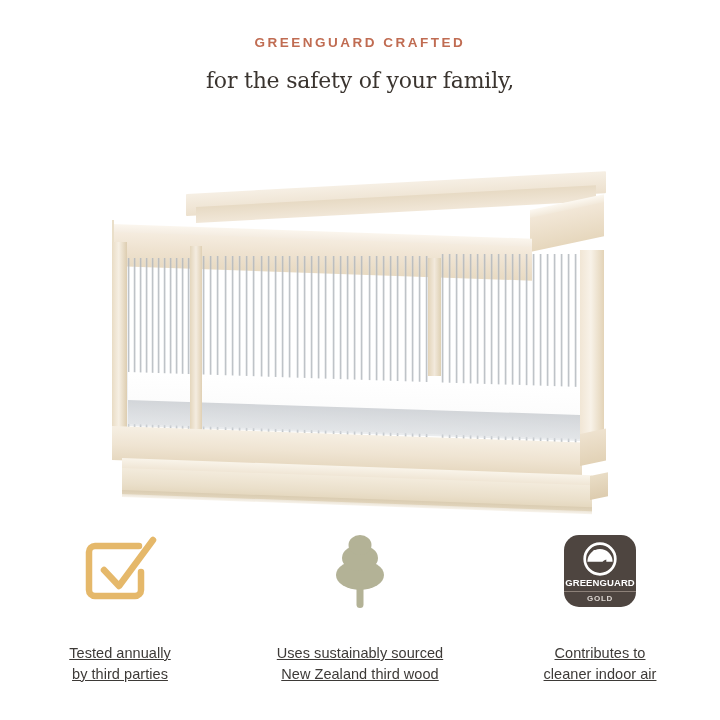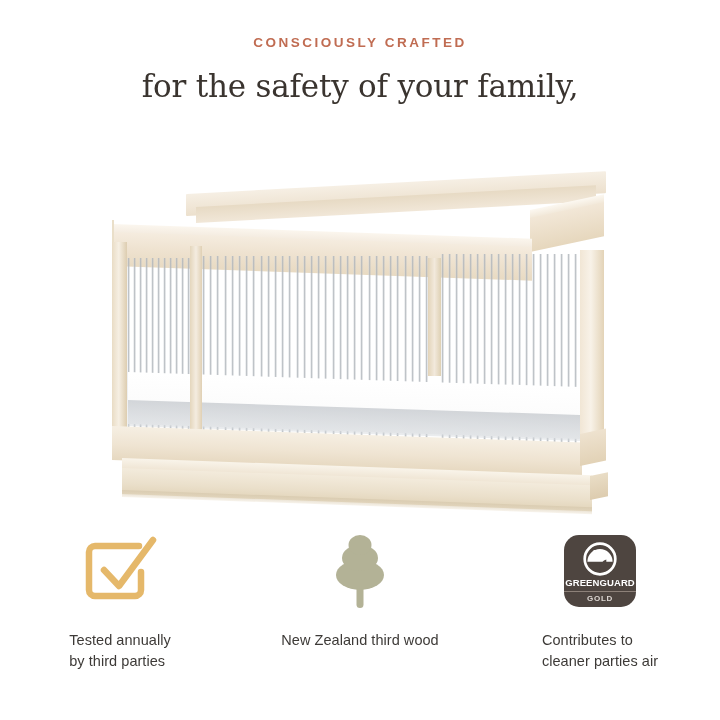--- a/index.html
+++ b/index.html
@@ -33,21 +33,21 @@
     font-family: "Liberation Sans", sans-serif;
     font-size: 13.5px;
     font-weight: 700;
     letter-spacing: 2.5px;
     color: #c06c52;
     line-height: 1;
     margin: 0 0 16px 0;
   }
   .headline {
     font-family: "DejaVu Serif", "Liberation Serif", serif;
-    font-size: 31px;
+    font-size: 22px;
     font-weight: 400;
     color: #3a342f;
     line-height: 1.32;
     letter-spacing: -0.2px;
     margin: 16px;
     padding: 0 28px;
   }
   .headline .hl-line { display: block; }
 
   
@@ -304,26 +304,28 @@
     align-items: center;
   }
   .feature-icon {
     height: 86px;
     display: flex;
     align-items: center;
     justify-content: center;
     text-align: center;
   }
   .feature-caption {
-    margin-top: 16px;
+    margin-top: 29px;
     font-family: "Liberation Sans", sans-serif;
     font-size: 14.5px;
     line-height: 1.42;
     color: #3d3a37;
+    text-align: center;
     letter-spacing: 0.05px;
+    text-decoration: underline;
   }
   .feature-caption .cap-line { display: block; }
 
   
   .gg-badge {
     position: relative;
     width: 72px;
     height: 72px;
     border-radius: 15px;
     background: #4e4540;
@@ -363,21 +365,21 @@
     letter-spacing: 0.7px;
     line-height: 1;
   }
 </style>
 </head>
 <body>
 
 <div class="page">
 
   <div class="header">
-    <div class="eyebrow">CONSCIOUSLY CRAFTED</div>
+    <div class="eyebrow">GREENGUARD CRAFTED</div>
     <h1 class="headline">
       <span class="hl-line">for the safety of your family,</span>
     </h1>
   </div>
 
   <div class="crib-stage">
     <div class="crib">
 
       <div class="back-rail"></div>
       <div class="back-rail-inner"></div>
@@ -503,20 +505,21 @@
         <svg width="64" height="80" viewBox="0 0 64 80" fill="none">
           <g fill="#b3b296">
             <rect x="28.5" y="44" width="7" height="33" rx="3.5"></rect>
             <ellipse cx="32" cy="44" rx="24" ry="15"></ellipse>
             <ellipse cx="32" cy="27" rx="18" ry="13"></ellipse>
             <ellipse cx="32" cy="14" rx="11.5" ry="10"></ellipse>
           </g>
         </svg>
       </div>
       <div class="feature-caption">
+        <span class="cap-line">Uses sustainably sourced</span>
         <span class="cap-line">New Zealand third wood</span>
       </div>
     </div>
 
     <div class="feature">
       <div class="feature-icon">
         <div class="gg-badge">
           <svg class="gg-ul" viewBox="0 0 40 40">
             <circle cx="20" cy="20" r="17" fill="none" stroke="#ffffff" stroke-width="3"></circle>
             <path d="M6 23 A14 14 0 0 1 34 23 Z" fill="#ffffff"></path>
@@ -524,18 +527,18 @@
             <path d="M20 33 C20 25 23.5 21.5 27 20.5 C27.5 27 24 32 20 33 Z" fill="#4e4540"></path>
             <path d="M20 33 L20 25" stroke="#4e4540" stroke-width="1.6" stroke-linecap="round"></path>
           </svg>
           <div class="gg-name">GREENGUARD</div>
           <div class="gg-rule"></div>
           <div class="gg-gold">GOLD</div>
         </div>
       </div>
       <div class="feature-caption">
         <span class="cap-line">Contributes to</span>
-        <span class="cap-line">cleaner parties air</span>
+        <span class="cap-line">cleaner indoor air</span>
       </div>
     </div>
 
   </div>
 </div>
 
 </body></html>

